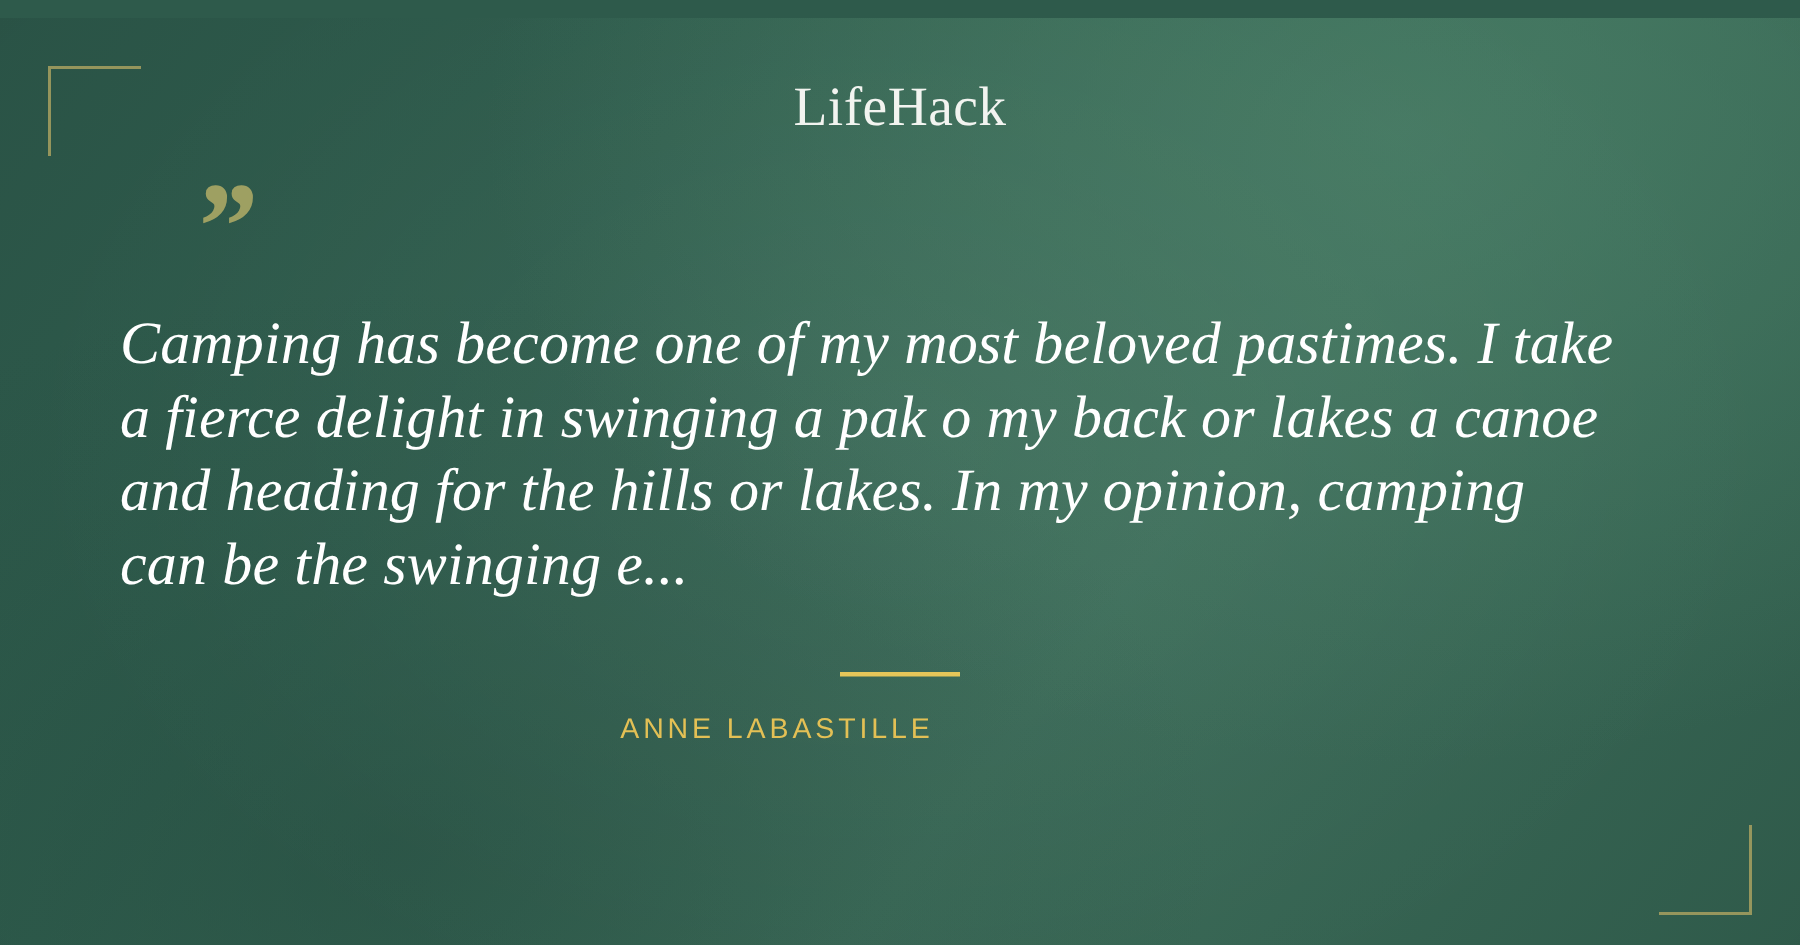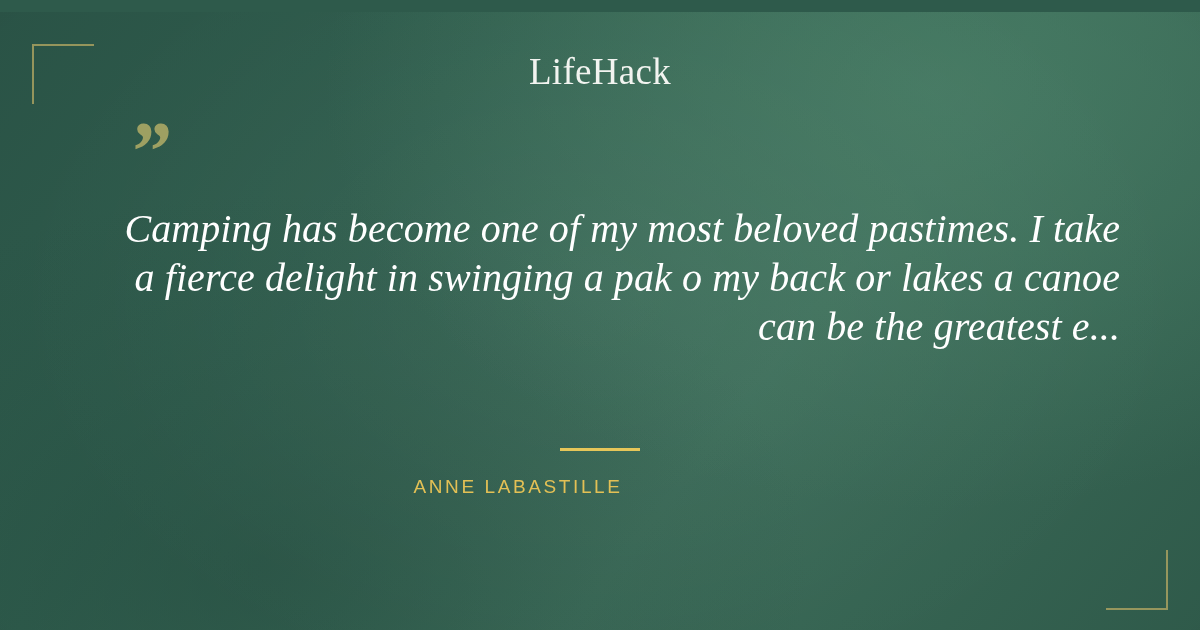--- a/index.html
+++ b/index.html
@@ -78,21 +78,21 @@
     font-weight: 700;
     color: rgba(183,176,104,0.82);
     user-select: none;
   }
 
   .quote-block {
     position: absolute;
     top: 192px;
     left: 80px;
     width: 1040px;
-    text-align: right;
+    text-align: left;
   }
   .quote-text {
     font-family: "Liberation Serif", "DejaVu Serif", serif;
     font-style: italic;
     font-size: 40px;
     line-height: 49px;
     color: #ffffff;
     letter-spacing: 0.1px;
     margin: 0;
   }
@@ -129,20 +129,21 @@
   <div class="corner corner-tl"></div>
   <div class="corner corner-br"></div>
 
   <div class="logo">LifeHack</div>
 
   <div class="quote-mark">”</div>
 
   <div class="quote-block">
     <p class="quote-text">Camping has become one of my most beloved pastimes. I take</p>
     <p class="quote-text">a fierce delight in swinging a pak o my back or lakes a canoe</p>
-    <p class="quote-text">can be the greatest e...</p>
+    <p class="quote-text">and heading for the hills or lakes. In my opinion, camping</p>
+    <p class="quote-text">can be the swinging e...</p>
   </div>
 
   <div class="divider"></div>
 
   <div class="author">ANNE LABASTILLE</div>
 
 </div>
 
 </body></html>

